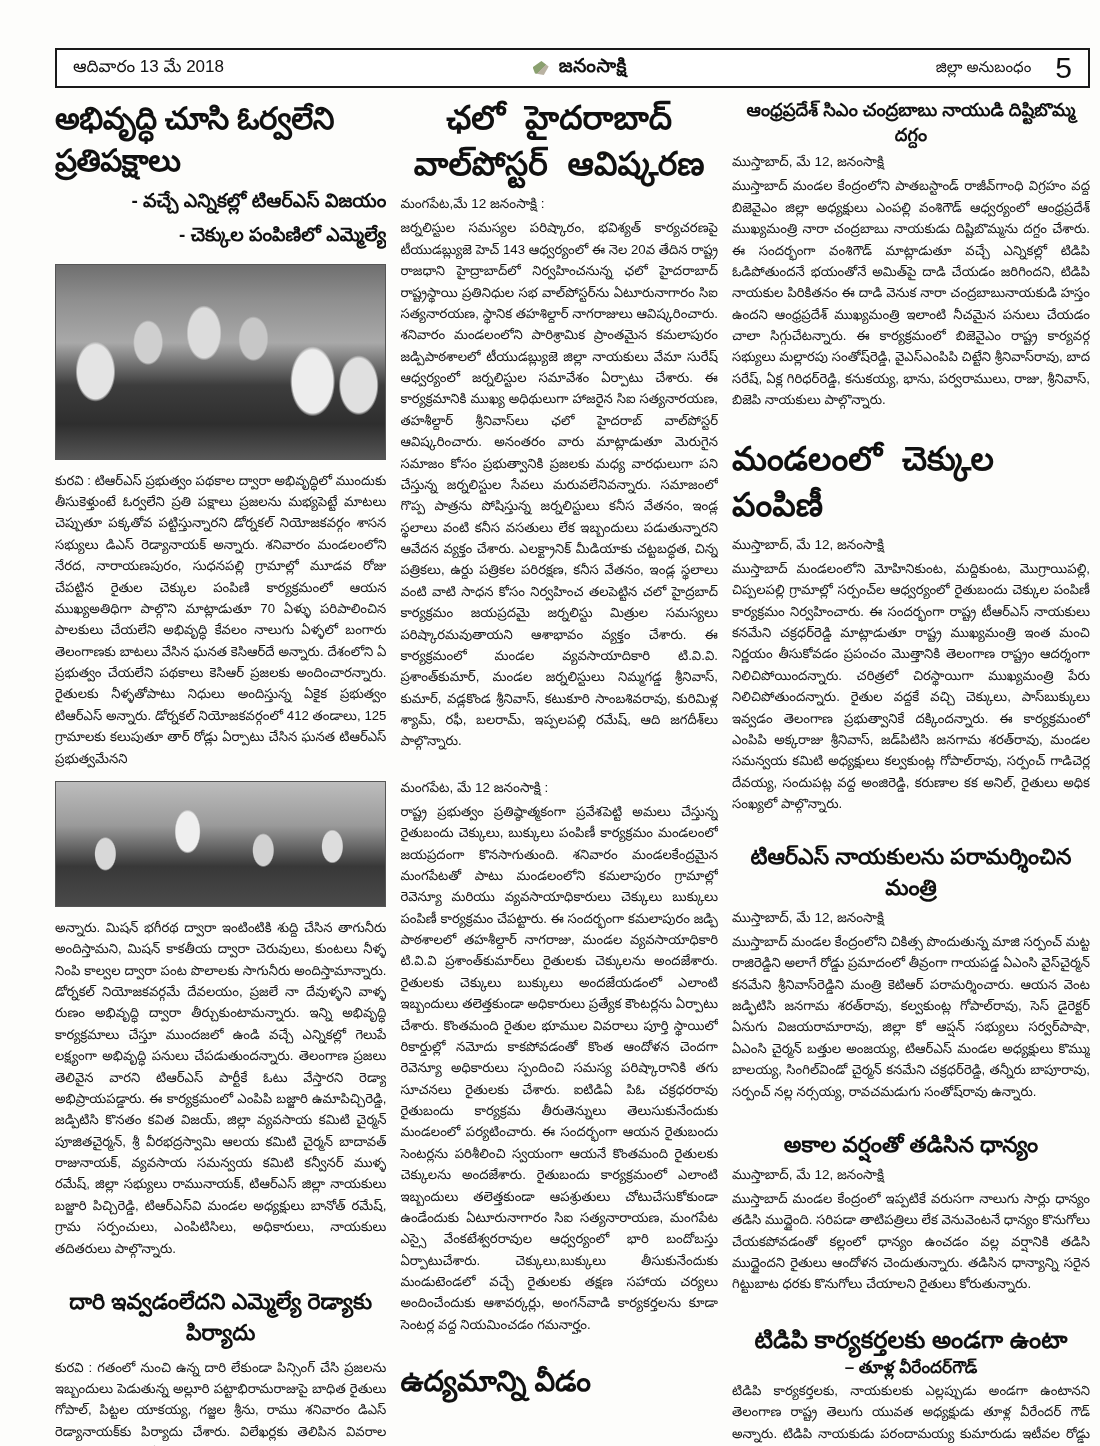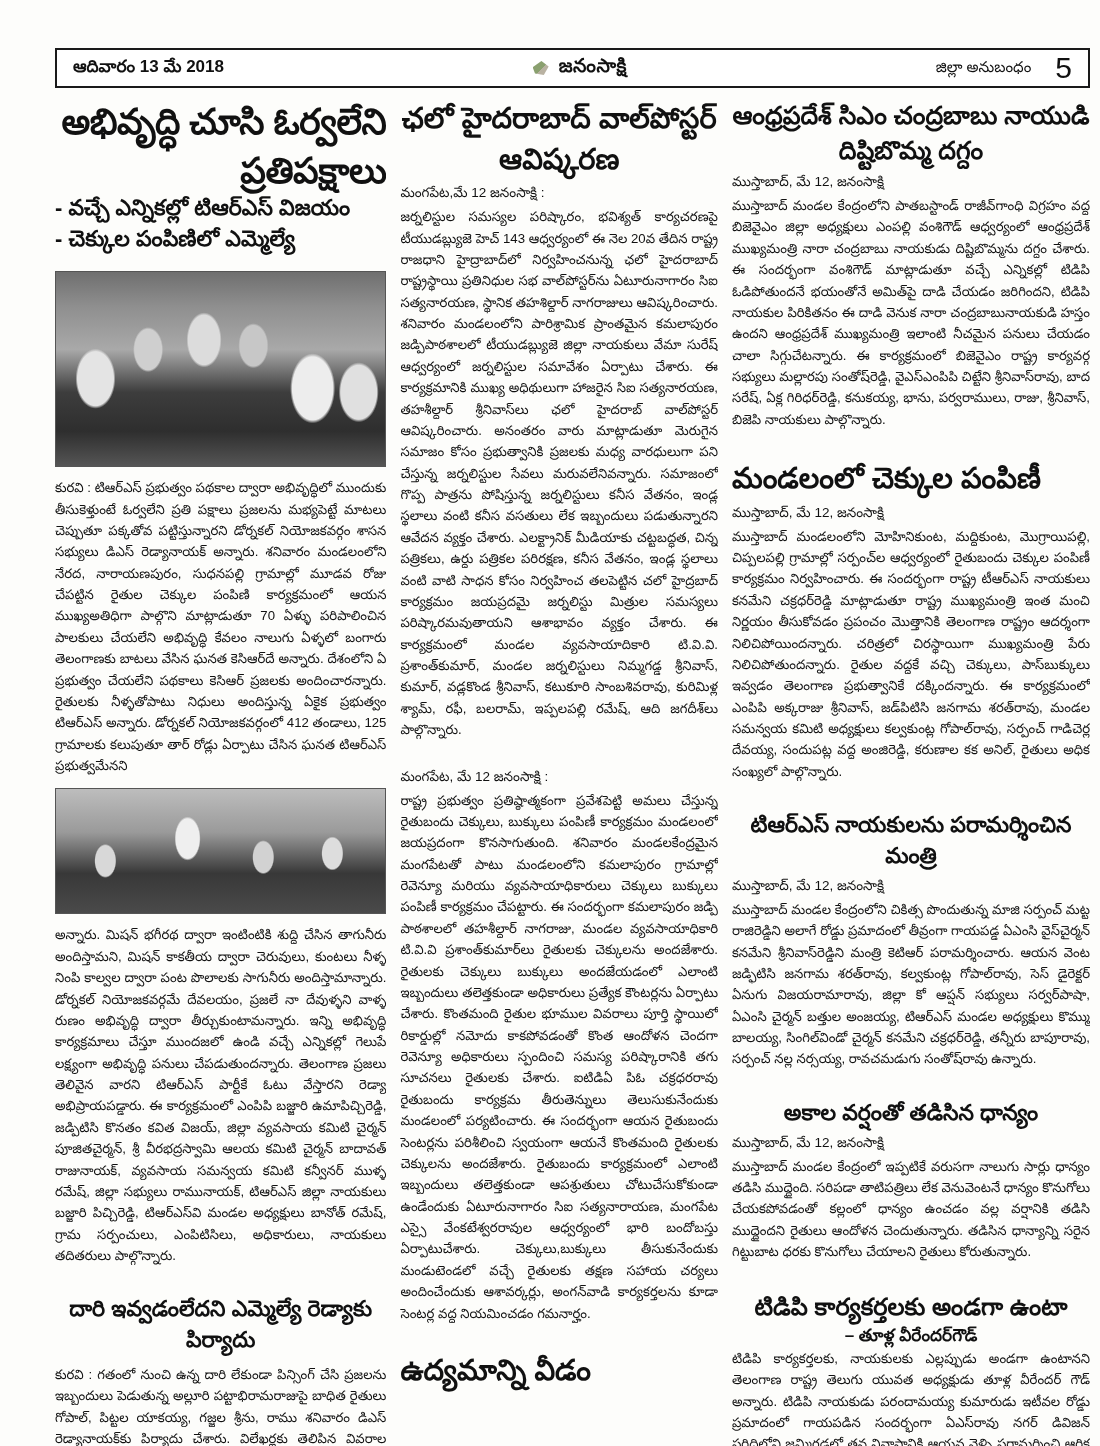--- a/index.html
+++ b/index.html
@@ -9,41 +9,41 @@
     position:relative; width:1100px; height:1446px; margin:0 auto;
     background:#fdfdfb; color:#111; overflow:hidden;
     padding:48px 30px 20px 55px;
   }
   
   .header-bar {
     width:1035px; height:40px; border:2px solid #1a1a1a;
     display:flex; align-items:center; justify-content:space-between;
     padding:0 16px; margin-bottom:10px; background:#fff;
   }
-  .header-date { font-size:17px; font-weight:bold; }
+  .header-date { font-size:17px; font-weight:normal; }
   .masthead { display:flex; align-items:center; gap:10px; font-size:19px; font-weight:bold; letter-spacing:.5px; }
   .logo-glyph {
     width:16px; height:14px; display:inline-block;
     background:linear-gradient(135deg,#8aa06f 0 55%, #b9b2a2 55% 100%);
     clip-path:polygon(0 45%, 55% 0, 100% 40%, 70% 100%, 15% 90%);
   }
   .section-wrap { display:flex; align-items:center; gap:24px; }
   .section-label { font-size:15px; }
   .page-number { font-size:30px; font-weight:normal; line-height:1; }
   
   .columns { display:flex; gap:14px; width:1035px; }
   .col { overflow:hidden; }
   .col-left  { width:336px; }
   .col-mid   { width:322px; }
   .col-right { width:363px; }
   
-  .headline-xl { font-size:36px; font-weight:bold; text-align:right; line-height:1.35; letter-spacing:-.5px; }
-  .headline-lg { font-size:29px; font-weight:bold; text-align:center; line-height:1.4; }
+  .headline-xl { font-size:31px; font-weight:bold; text-align:left; line-height:1.35; letter-spacing:-.5px; }
+  .headline-lg { font-size:33px; font-weight:bold; text-align:center; line-height:1.4;font-family:Liberation Mono, monospace; }
   .headline-md { font-size:22px; font-weight:bold; text-align:center; line-height:1.4; }
-  .subhead-line { font-size:22px; font-weight:bold; text-align:left; margin-top:0; }
+  .subhead-line { font-size:19px; font-weight:bold; text-align:right; margin-top:8px; }
   .byline { font-size:13.5px; margin:6px 0 2px 0; }
   .body-text { font-size:13.2px; line-height:1.62; text-align:justify; }
   .gap-sm { margin-top:8px; } .gap-md { margin-top:28px; }
   
   .photo { width:100%; border:1px solid #555; position:relative; overflow:hidden; }
   .photo-1 { height:196px; margin:14px 0 10px 0;
     background:
       radial-gradient(ellipse 40px 60px at 12% 55%, #e4e4e4 0 45%, transparent 50%),
       radial-gradient(ellipse 45px 70px at 78% 60%, #ededed 0 45%, transparent 50%),
       radial-gradient(ellipse 40px 60px at 92% 62%, #e0e0e0 0 45%, transparent 50%),
@@ -111,21 +111,21 @@
       </article>
 
       <article class="gap-md">
         <div class="bilt-line1">ఉద్యమాన్ని వీడం</div>
 
       </article>
     </div>
 
     <div class="col col-right">
       <article>
-        <h2 class="headline-md" style="font-size:25px;">ఆంధ్రప్రదేశ్ సిఎం చంద్రబాబు నాయుడి దిష్టిబొమ్మ దగ్దం</h2>
+        <h2 class="headline-md" style="font-size:18px;">ఆంధ్రప్రదేశ్ సిఎం చంద్రబాబు నాయుడి దిష్టిబొమ్మ దగ్దం</h2>
         <div class="byline">ముస్తాబాద్, మే 12, జనంసాక్షి</div>
         <p class="body-text">ముస్తాబాద్ మండల కేంద్రంలోని పాతబస్టాండ్ రాజీవ్‌గాంధి విగ్రహం వద్ద బిజెవైఎం జిల్లా అధ్యక్షులు ఎంపల్లి వంశిగౌడ్ ఆధ్వర్యంలో ఆంధ్రప్రదేశ్ ముఖ్యమంత్రి నారా చంద్రబాబు నాయకుడు దిష్టిబొమ్మను దగ్దం చేశారు. ఈ సందర్భంగా వంశిగౌడ్ మాట్లాడుతూ వచ్చే ఎన్నికల్లో టిడిపి ఓడిపోతుందనే భయంతోనే అమిత్‌పై దాడి చేయడం జరిగిందని, టిడిపి నాయకుల పిరికితనం ఈ దాడి వెనుక నారా చంద్రబాబునాయకుడి హస్తం ఉందని ఆంధ్రప్రదేశ్ ముఖ్యమంత్రి ఇలాంటి నీచమైన పనులు చేయడం చాలా సిగ్గుచేటన్నారు. ఈ కార్యక్రమంలో బిజెవైఎం రాష్ట్ర కార్యవర్గ సభ్యులు మల్లారపు సంతోష్‌రెడ్డి, వైఎస్ఎంపిపి చిట్టేని శ్రీనివాస్‌రావు, బాద సరేష్, ఏక్ల గిరిధర్‌రెడ్డి, కనుకయ్య, భాను, పర్వరాములు, రాజు, శ్రీనివాస్, బిజెపి నాయకులు పాల్గొన్నారు.</p>
       </article>
 
       <article class="gap-md">
         <h2 class="headline-lg" style="text-align:left;">మండలంలో చెక్కుల పంపిణీ</h2>
         <div class="byline">ముస్తాబాద్, మే 12, జనంసాక్షి</div>
         <p class="body-text">ముస్తాబాద్ మండలంలోని మోహినికుంట, మద్దికుంట, మొగ్రాయిపల్లి, చిప్పలపల్లి గ్రామాల్లో సర్పంచ్‌ల ఆధ్వర్యంలో రైతుబందు చెక్కుల పంపిణీ కార్యక్రమం నిర్వహించారు. ఈ సందర్భంగా రాష్ట్ర టీఆర్‌ఎస్ నాయకులు కనమేని చక్రధర్‌రెడ్డి మాట్లాడుతూ రాష్ట్ర ముఖ్యమంత్రి ఇంత మంచి నిర్ణయం తీసుకోవడం ప్రపంచం మొత్తానికి తెలంగాణ రాష్ట్రం ఆదర్శంగా నిలిచిపోయిందన్నారు. చరిత్రలో చిరస్థాయిగా ముఖ్యమంత్రి పేరు నిలిచిపోతుందన్నారు. రైతుల వద్దకే వచ్చి చెక్కులు, పాస్‌బుక్కులు ఇవ్వడం తెలంగాణ ప్రభుత్వానికే దక్కిందన్నారు. ఈ కార్యక్రమంలో ఎంపిపి అక్కరాజు శ్రీనివాస్, జడ్‌పిటిసి జనగామ శరత్‌రావు, మండల సమన్వయ కమిటి అధ్యక్షులు కల్వకుంట్ల గోపాల్‌రావు, సర్పంచ్ గాడిచెర్ల దేవయ్య, సందుపట్ల వద్ద అంజిరెడ్డి, కరుణాల కక అనిల్, రైతులు అధిక సంఖ్యలో పాల్గొన్నారు.</p>
       </article>
 

